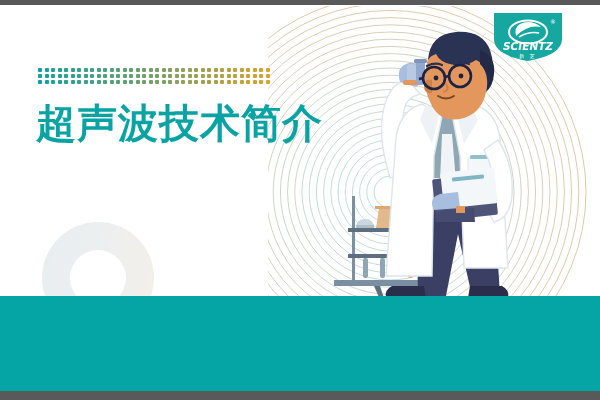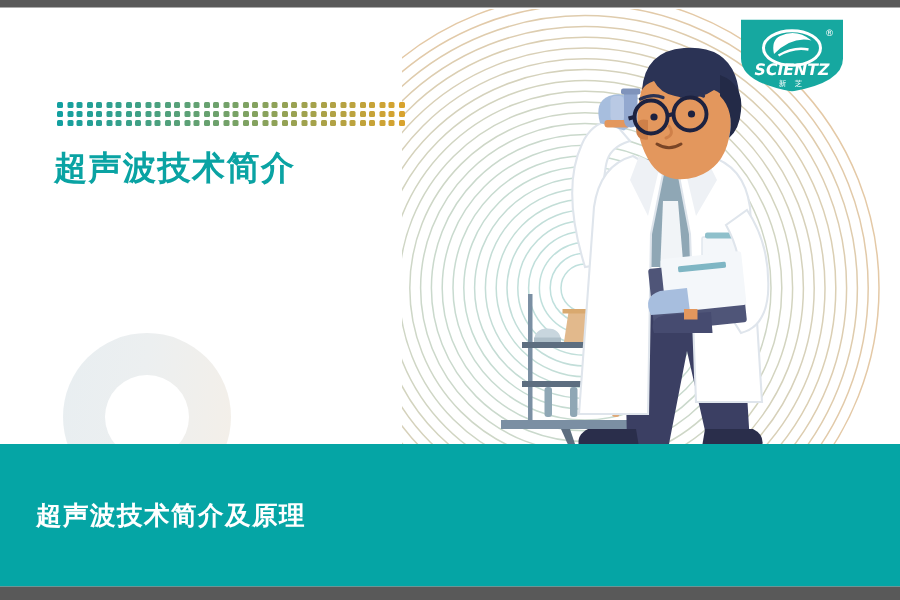--- a/index.html
+++ b/index.html
@@ -38,21 +38,21 @@
   .dot-grid{
     position:absolute;left:38px;top:68px;z-index:5;
     display:grid;grid-template-columns:repeat(36,1fr);grid-auto-rows:4px;
     gap:2px 2px;width:232px;
   }
   .dot-grid i{display:block;width:4px;height:4px;border-radius:1px;}
 
   
   .title-main{
     position:absolute;left:36px;top:101px;z-index:8;
-    font-size:22px;font-weight:bold;color:#0aa3a3;letter-spacing:1px;
+    font-size:40px;font-weight:bold;color:#0aa3a3;letter-spacing:1px;
     line-height:1.1;white-space:nowrap;
     font-family:"DejaVu Sans","Liberation Sans",sans-serif;
   }
 
   
   .band{
     position:absolute;left:0;top:296px;width:600px;height:95px;background:#05a5a5;z-index:20;
   }
   .band-text{
     position:absolute;left:24px;top:332px;z-index:21;
@@ -322,21 +322,20 @@
       <i style="background: rgb(193, 163, 59);"></i>
       <i style="background: rgb(199, 163, 56);"></i>
       <i style="background: rgb(205, 163, 53);"></i>
       <i style="background: rgb(210, 163, 49);"></i>
       <i style="background: rgb(216, 163, 46);"></i>
     </div>
 
   <div class="title-main">超声波技术简介</div>
 
   <div class="band"></div>
-  <div class="band-text">超声波技术简介及原理</div>
 
   <div class="logo">
     <svg width="72" height="48" viewBox="0 0 72 48" xmlns="http://www.w3.org/2000/svg">
       <path d="M2 0 L70 0 L70 26 q0 16 -34 22 Q2 42 2 26 Z" fill="#16a8a0"></path>
       <ellipse cx="36" cy="19" rx="19" ry="11.5" fill="none" stroke="#ffffff" stroke-width="2"></ellipse>
       <path d="M24 23 q12 -12 25 -9 q-10 -8 -21 -3 q-6 3 -4 12 z" fill="#ffffff"></path>
       <path d="M27 24 q10 -6 20 -4" stroke="#ffffff" stroke-width="1.6" fill="none"></path>
       <text x="36" y="37" font-family="DejaVu Sans, Liberation Sans, sans-serif" font-size="10.5" font-weight="bold" font-style="italic" fill="#ffffff" text-anchor="middle">SCIENTZ</text>
       <text x="36" y="44.5" font-family="DejaVu Sans, Liberation Sans, sans-serif" font-size="5" fill="#ffffff" text-anchor="middle" letter-spacing="2">新 芝</text>
       <text x="61" y="11" font-family="DejaVu Sans, Liberation Sans, sans-serif" font-size="6" fill="#ffffff" text-anchor="middle">®</text>

